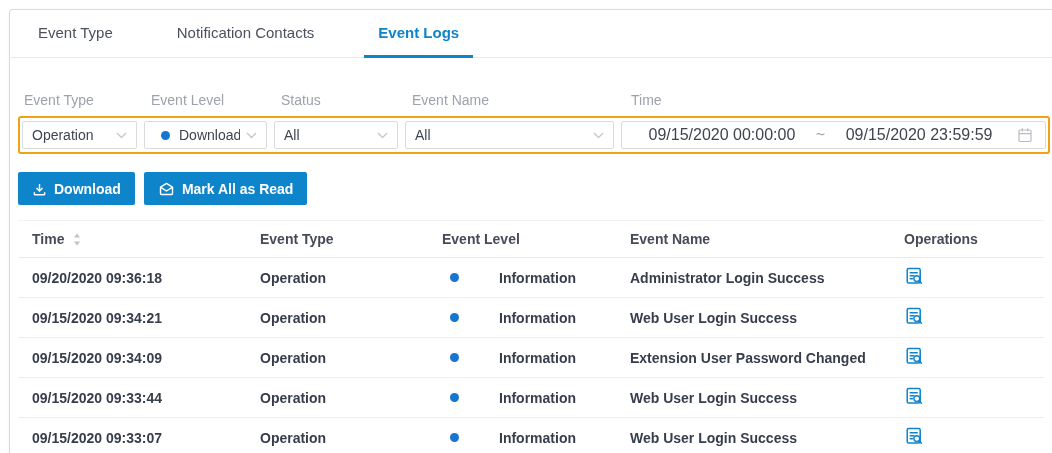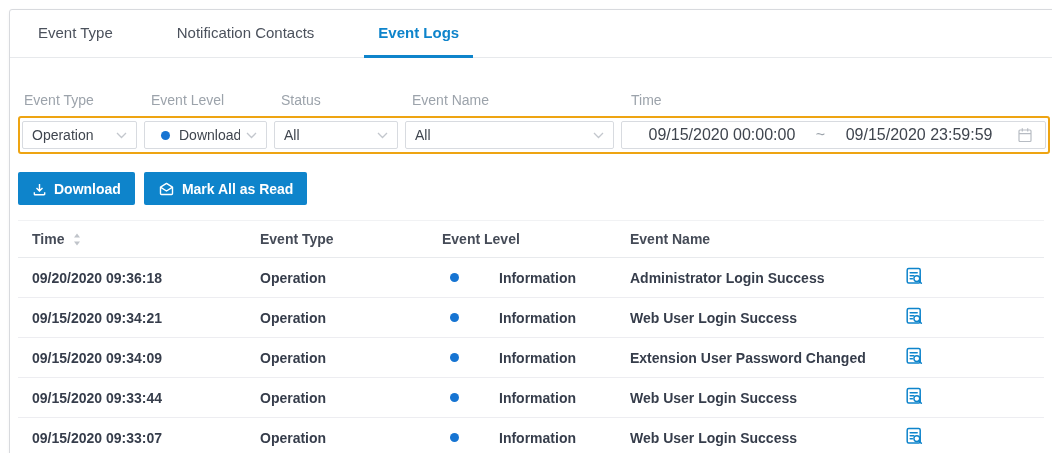--- a/index.html
+++ b/index.html
@@ -160,20 +160,21 @@
         <span class="sort">
           <svg width="8" height="13" viewBox="0 0 8 13">
               <path d="M4 .5 7 4.6H1z" fill="#c0c4ca"></path>
               <path d="M4 12.5 1 8.4h6z" fill="#c0c4ca"></path>
             </svg>
         </span>
       </div>
       <div>Event Type</div>
       <div>Event Level</div>
       <div>Event Name</div>
+      <div>Operations</div>
     </div>
 
     <div class="trow tbody-row">
       <div>09/20/2020 09:36:18</div>
       <div>Operation</div>
       <div class="level-cell">
           <span class="dot"></span>
           <span>Information</span>
         </div>
       <div>Administrator Login Success</div>

